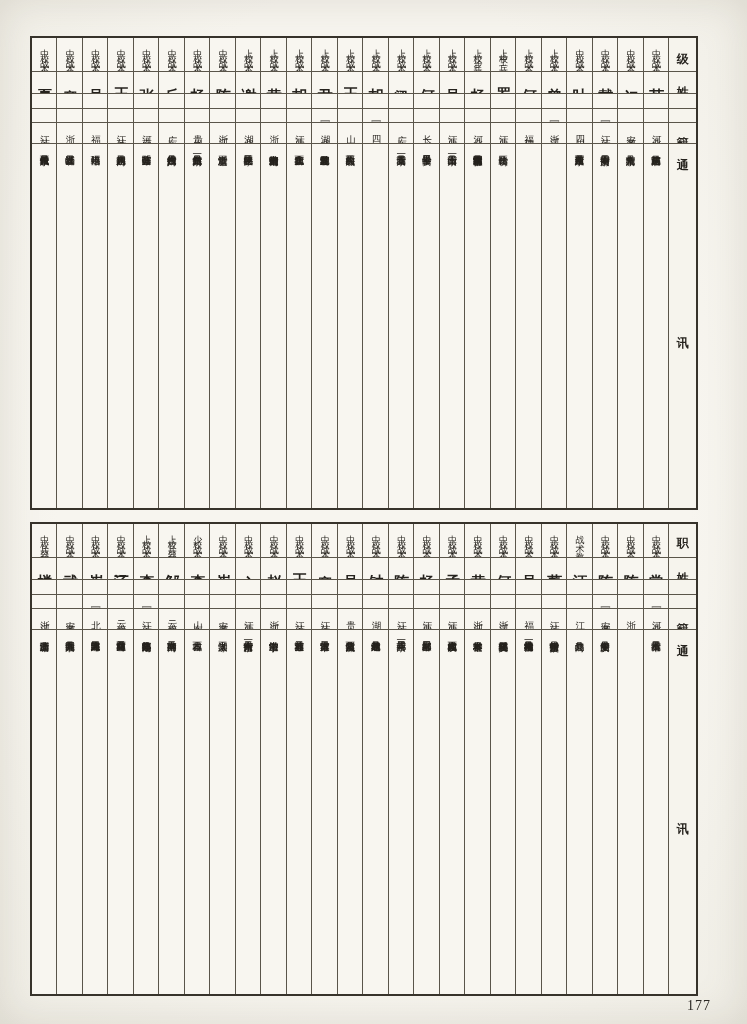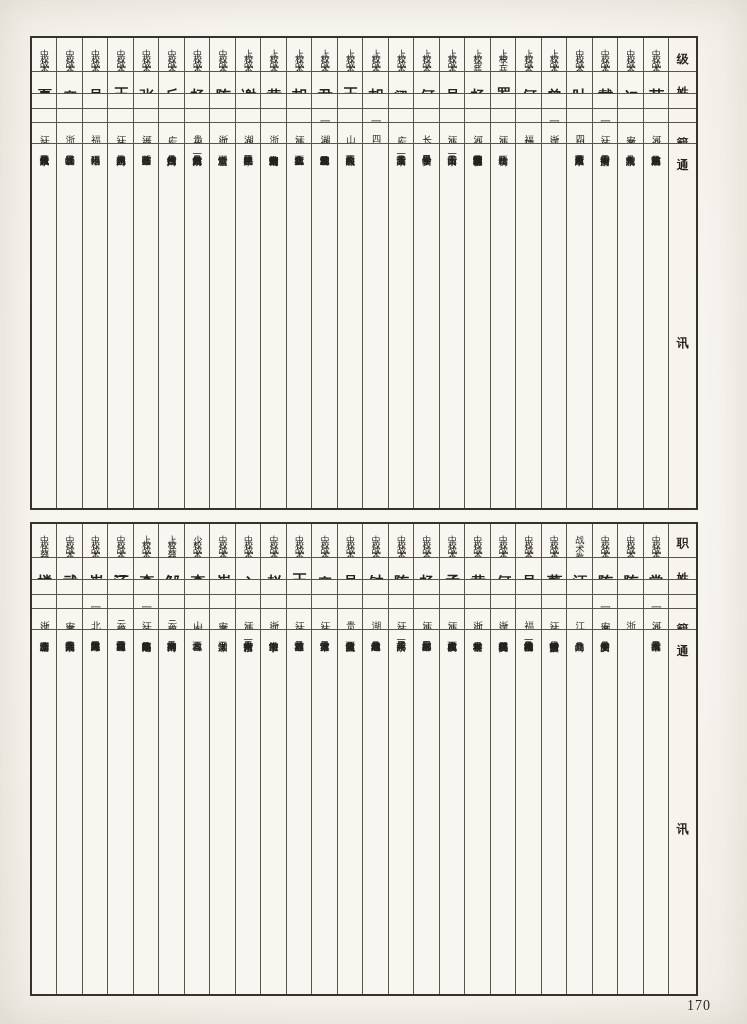--- a/index.html
+++ b/index.html
@@ -1106,14 +1106,14 @@
           <div class="vtext center">三四</div>
         </div>
         <div class="cell origin">
           <div class="vtext spread">浙江萧山</div>
         </div>
         <div class="cell address">
           <div class="vtext top">浙江萧山县塘浦</div>
         </div>
       </div>
     </div>
-  <div class="page-number">170</div>
+  <div class="page-number">177</div>
 </div>
 
 </body></html>

